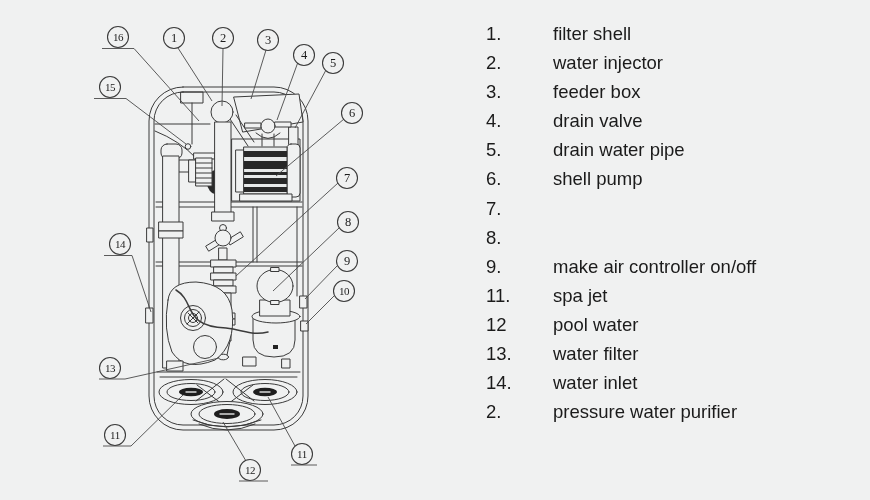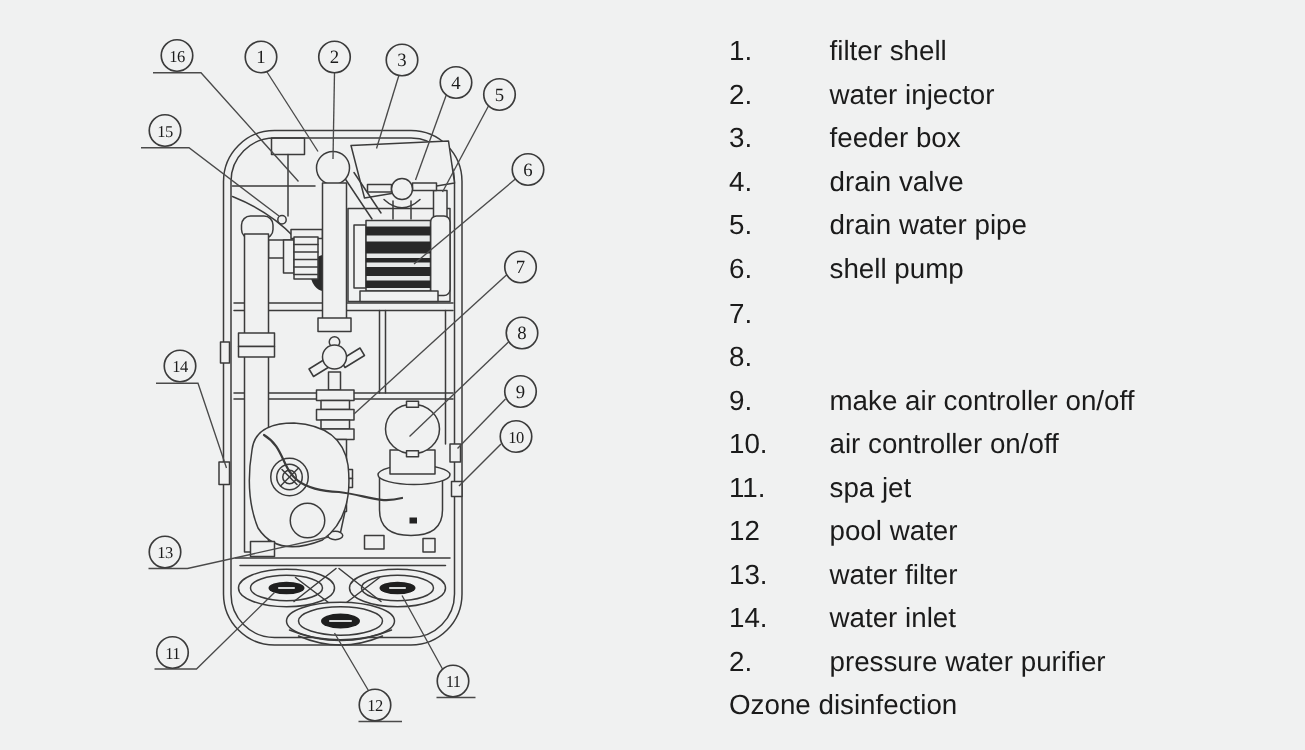--- a/index.html
+++ b/index.html
@@ -296,40 +296,35 @@
       <span class="lnum">7.</span>
     </div>
     <div class="lrow">
       <span class="lnum">8.</span>
     </div>
     <div class="lrow">
       <span class="lnum">9.</span>
       <span class="llabel">make air controller on/off</span>
     </div>
     <div class="lrow">
-      <span class="lnum">10.</span>
-      <span class="llabel">air controller on/off</span>
-    </div>
-    <div class="lrow">
       <span class="lnum">11.</span>
       <span class="llabel">spa jet</span>
     </div>
     <div class="lrow">
       <span class="lnum">12</span>
       <span class="llabel">pool water</span>
     </div>
     <div class="lrow">
       <span class="lnum">13.</span>
       <span class="llabel">water filter</span>
     </div>
     <div class="lrow">
       <span class="lnum">14.</span>
       <span class="llabel">water inlet</span>
     </div>
     <div class="lrow">
       <span class="lnum">2.</span>
       <span class="llabel">pressure water purifier</span>
     </div>
     <div class="lrow">
-      <span class="llabel">Ozone disinfection</span>
     </div>
   </div>
 </div>
 
 </body></html>

